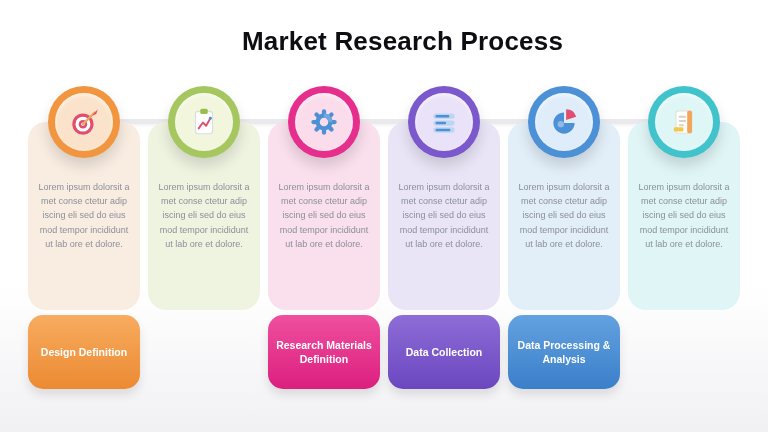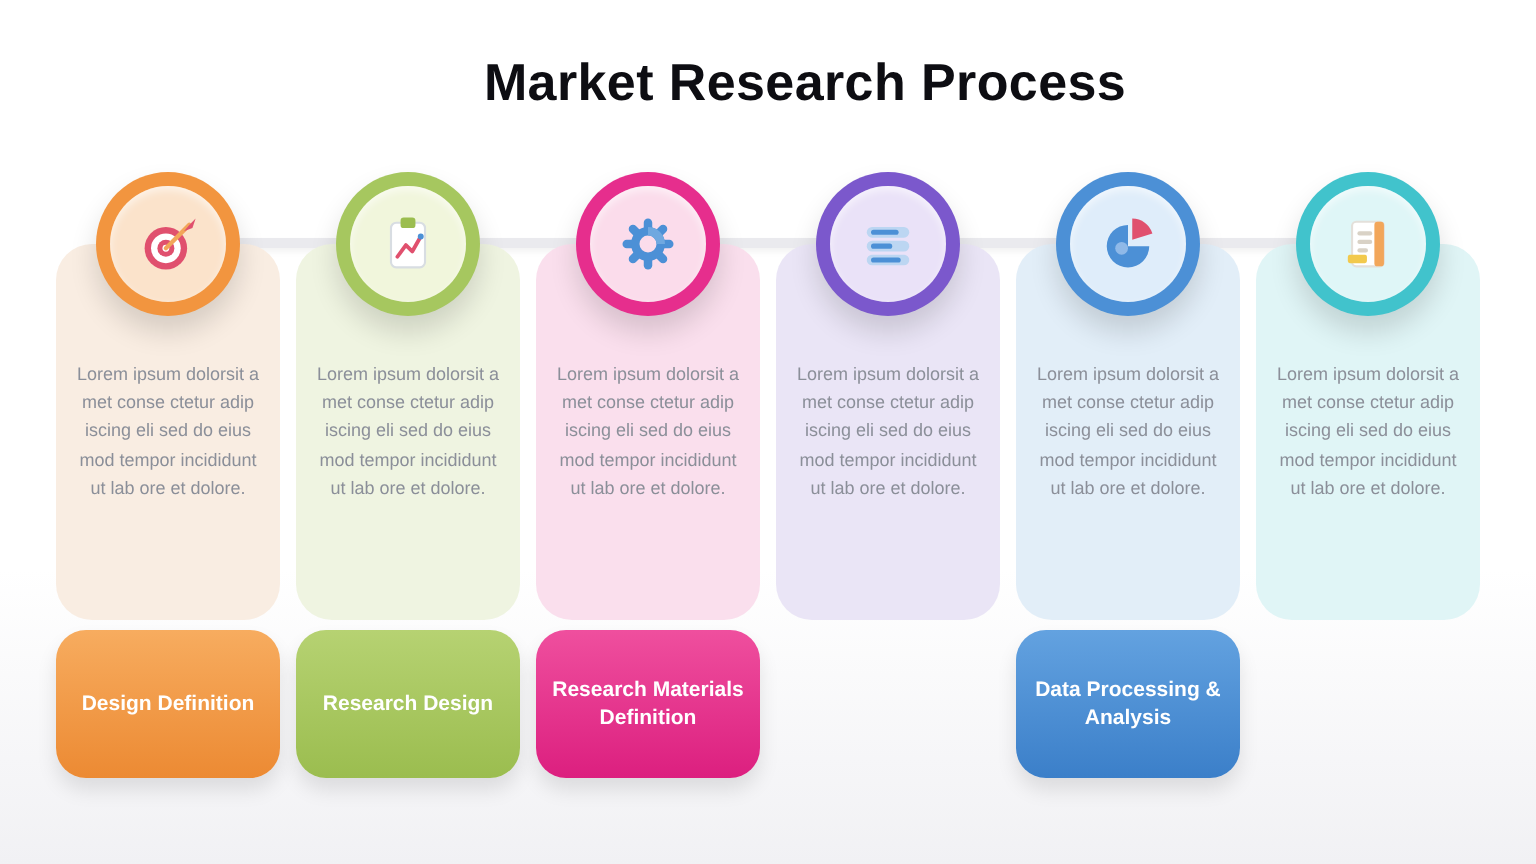--- a/index.html
+++ b/index.html
@@ -131,23 +131,20 @@
               <rect x="12.5" y="3.5" width="7" height="5" rx="1.5" fill="#9bbd4f"></rect>
               <polyline points="11,22 15,16.5 18,19.5 22,12.5" fill="none" stroke="#e0506e" stroke-width="1.8" stroke-linecap="round" stroke-linejoin="round"></polyline>
               <circle cx="22" cy="12.5" r="1.4" fill="#4c90d6"></circle>
             </svg>
           </span>
         </div>
       </div>
       <div class="card">
         <p class="body-text">Lorem ipsum dolorsit a met conse ctetur adip iscing eli sed do eius mod tempor incididunt ut lab ore et dolore.</p>
       </div>
-      <div class="label-box">
-        <span class="label-text">Research Design</span>
-      </div>
     </div>
 
     <div class="column" style="--accent: #E62E8D; --accent-light: #EF4F9E; --accent-dark: #DC1F7F; --card: #FADFED; --inner: #FBDCEB;">
       <div class="circle">
         <div class="circle-inner">
           <span>
             <svg viewBox="0 0 32 32" width="34" height="34">
               <g fill="#4c90d6">
                 <rect x="14" y="4" width="4" height="24" rx="2"></rect>
                 <rect x="14" y="4" width="4" height="24" rx="2" transform="rotate(45 16 16)"></rect>
@@ -180,20 +177,23 @@
               <rect x="8" y="15.8" width="10" height="2.4" rx="1.2" fill="#4c90d6"></rect>
               <rect x="6" y="21" width="20" height="5" rx="2.5" fill="#bcd6f2"></rect>
               <rect x="8" y="22.3" width="14" height="2.4" rx="1.2" fill="#4c90d6"></rect>
             </svg>
           </span>
         </div>
       </div>
       <div class="card">
         <p class="body-text">Lorem ipsum dolorsit a met conse ctetur adip iscing eli sed do eius mod tempor incididunt ut lab ore et dolore.</p>
       </div>
+      <div class="label-box">
+        <span class="label-text">Data Collection</span>
+      </div>
     </div>
 
     <div class="column" style="--accent: #4C90D6; --accent-light: #63A2E0; --accent-dark: #3B7FC9; --card: #E2EEF8; --inner: #DFEDFA;">
       <div class="circle">
         <div class="circle-inner">
           <span>
             <svg viewBox="0 0 32 32" width="34" height="34">
               <path d="M16 17 L16 7 A10 10 0 1 0 26 17 Z" fill="#4c90d6"></path>
               <path d="M18 14 L18 4 A10 10 0 0 1 27.5 11 Z" fill="#e0506e"></path>
               <circle cx="13" cy="18" r="3" fill="#8fb9e8"></circle>

